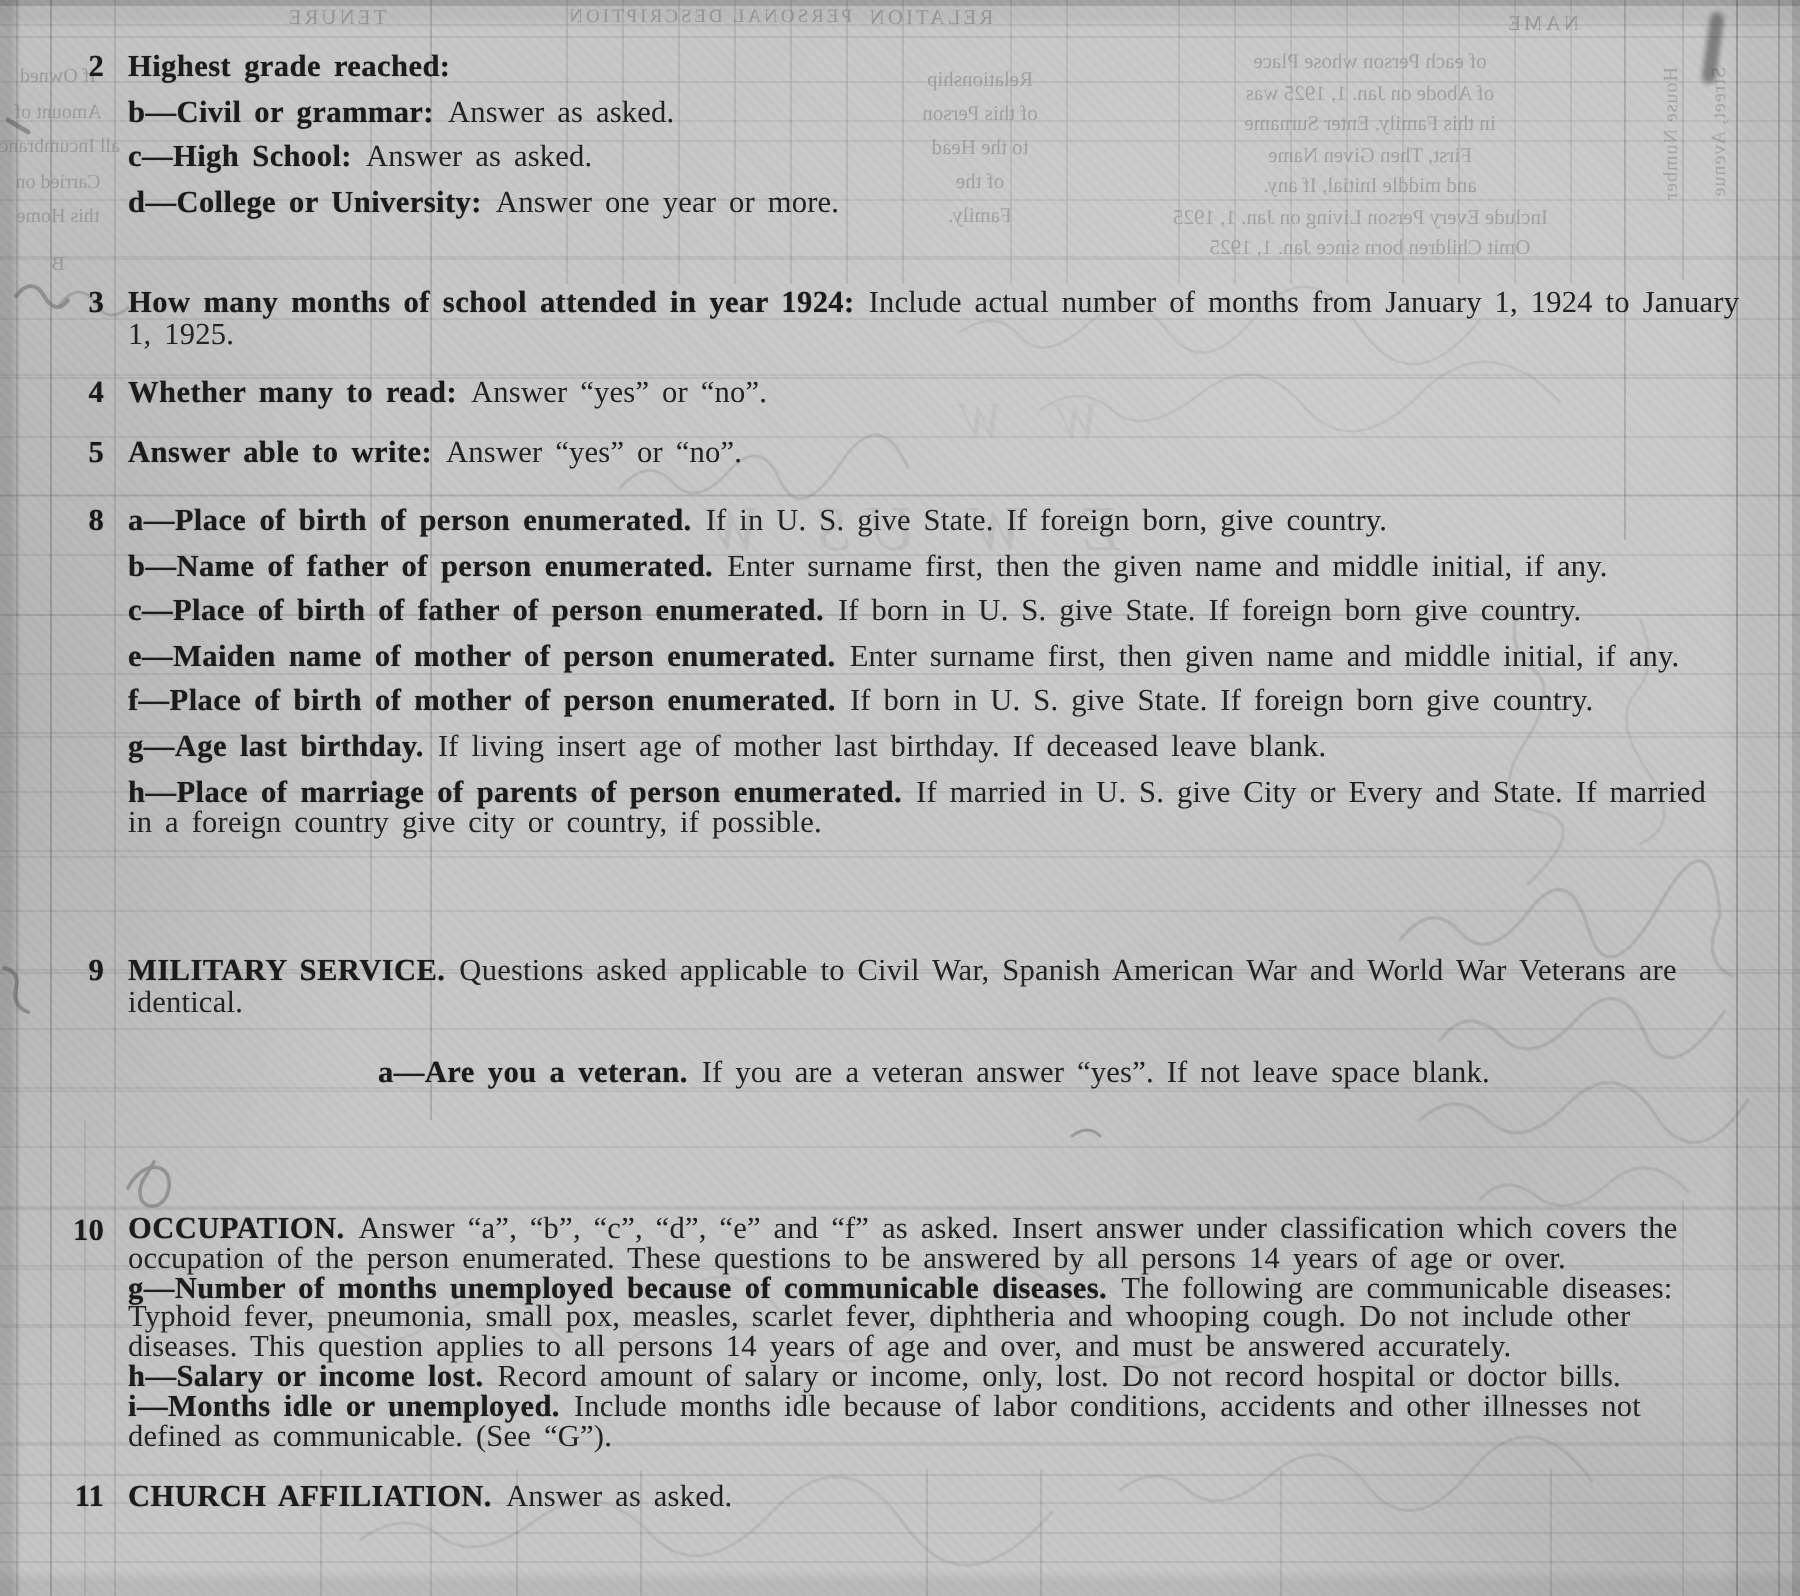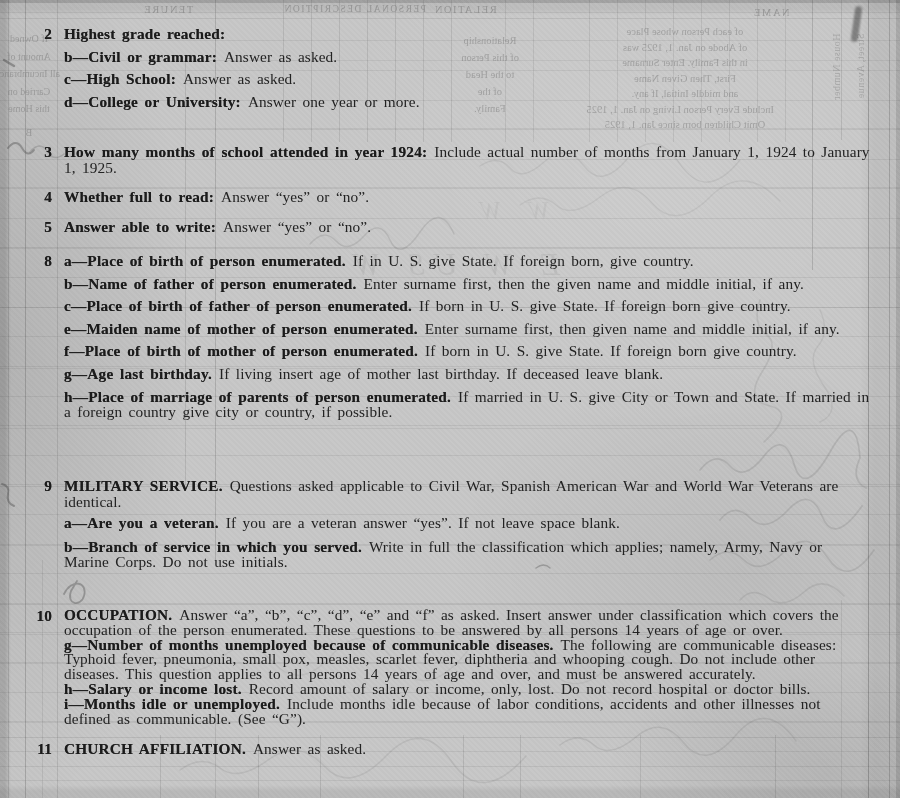--- a/index.html
+++ b/index.html
@@ -178,44 +178,43 @@
       <div class="line"><span class="lead">d—College or University:</span><span class="rest">Answer one year or more.</span></div>
     </section>
 
     <section class="sec" style="top:144px;">
       <span class="num">3</span>
       <div class="line"><span class="lead">How many months of school attended in year 1924:</span><span class="rest">Include actual number of months from January 1, 1924 to January 1, 1925.</span></div>
     </section>
 
     <section class="sec" style="top:189px;">
       <span class="num">4</span>
-      <div class="line"><span class="lead">Whether full to read:</span><span class="rest">Answer “yes” or “no”.</span></div>
+      <div class="line"><span class="lead">Whether many to read:</span><span class="rest">Answer “yes” or “no”.</span></div>
     </section>
 
     <section class="sec" style="top:219px;">
       <span class="num">5</span>
       <div class="line"><span class="lead">Answer able to write:</span><span class="rest">Answer “yes” or “no”.</span></div>
     </section>
 
     <section class="sec" style="top:253px;">
       <span class="num">8</span>
       <div class="line"><span class="lead">a—Place of birth of person enumerated.</span><span class="rest">If in U. S. give State.  If foreign born, give country.</span></div>
       <div class="line"><span class="lead">b—Name of father of person enumerated.</span><span class="rest">Enter surname first, then the given name and middle initial, if any.</span></div>
       <div class="line"><span class="lead">c—Place of birth of father of person enumerated.</span><span class="rest">If born in U. S. give State.  If foreign born give country.</span></div>
       <div class="line"><span class="lead">e—Maiden name of mother of person enumerated.</span><span class="rest">Enter surname first, then given name and middle initial, if any.</span></div>
       <div class="line"><span class="lead">f—Place of birth of mother of person enumerated.</span><span class="rest">If born in U. S. give State.  If foreign born give country.</span></div>
       <div class="line"><span class="lead">g—Age last birthday.</span><span class="rest">If living insert age of mother last birthday.  If deceased leave blank.</span></div>
-      <div class="line"><span class="lead">h—Place of marriage of parents of person enumerated.</span><span class="rest">If married in U. S. give City or Town and State. If married in a foreign country give city or country, if possible.</span></div>
+      <div class="line"><span class="lead">h—Place of marriage of parents of person enumerated.</span><span class="rest">If married in U. S. give City or Every and State. If married in a foreign country give city or country, if possible.</span></div>
     </section>
 
     <section class="sec" style="top:478px;">
       <span class="num">9</span>
-      <div class="line" style="margin-bottom:6px;"><span class="lead">MILITARY SERVICE.</span><span class="rest">Questions asked applicable to Civil War, Spanish American War and World War Veterans are identical.</span></div>
-      <div class="line" style="margin-bottom:8px;"><span class="lead">a—Are you a veteran.</span><span class="rest">If you are a veteran answer “yes”.  If not leave space blank.</span></div>
-      <div class="line" style="margin-bottom:8px;"><span class="lead">b—Branch of service in which you served.</span><span class="rest">Write in full the classification which applies; namely, Army, Navy or Marine Corps.  Do not use initials.</span></div>
+      <div class="line" style="margin-bottom:20px;"><span class="lead">MILITARY SERVICE.</span><span class="rest">Questions asked applicable to Civil War, Spanish American War and World War Veterans are identical.</span></div>
+      <div class="line" style="margin-bottom:8px;text-align:center;"><span class="lead">a—Are you a veteran.</span><span class="rest">If you are a veteran answer “yes”.  If not leave space blank.</span></div>
     </section>
 
     <section class="sec tight" style="top:608px;">
       <span class="num">10</span>
       <div class="line"><span class="lead">OCCUPATION.</span><span class="rest">Answer “a”, “b”, “c”, “d”, “e” and “f” as asked.  Insert answer under classification which covers the occupation of the person enumerated.  These questions to be answered by all persons 14 years of age or over.</span></div>
       <div class="line"><span class="lead">g—Number of months unemployed because of communicable diseases.</span><span class="rest">The following are communicable diseases: Typhoid fever, pneumonia, small pox, measles, scarlet fever, diphtheria and whooping cough.  Do not include other diseases.  This question applies to all persons 14 years of age and over, and must be answered accurately.</span></div>
       <div class="line"><span class="lead">h—Salary or income lost.</span><span class="rest">Record amount of salary or income, only, lost.  Do not record hospital or doctor bills.</span></div>
       <div class="line"><span class="lead">i—Months idle or unemployed.</span><span class="rest">Include months idle because of labor conditions, accidents and other illnesses not defined as communicable.  (See “G”).</span></div>
     </section>
 

